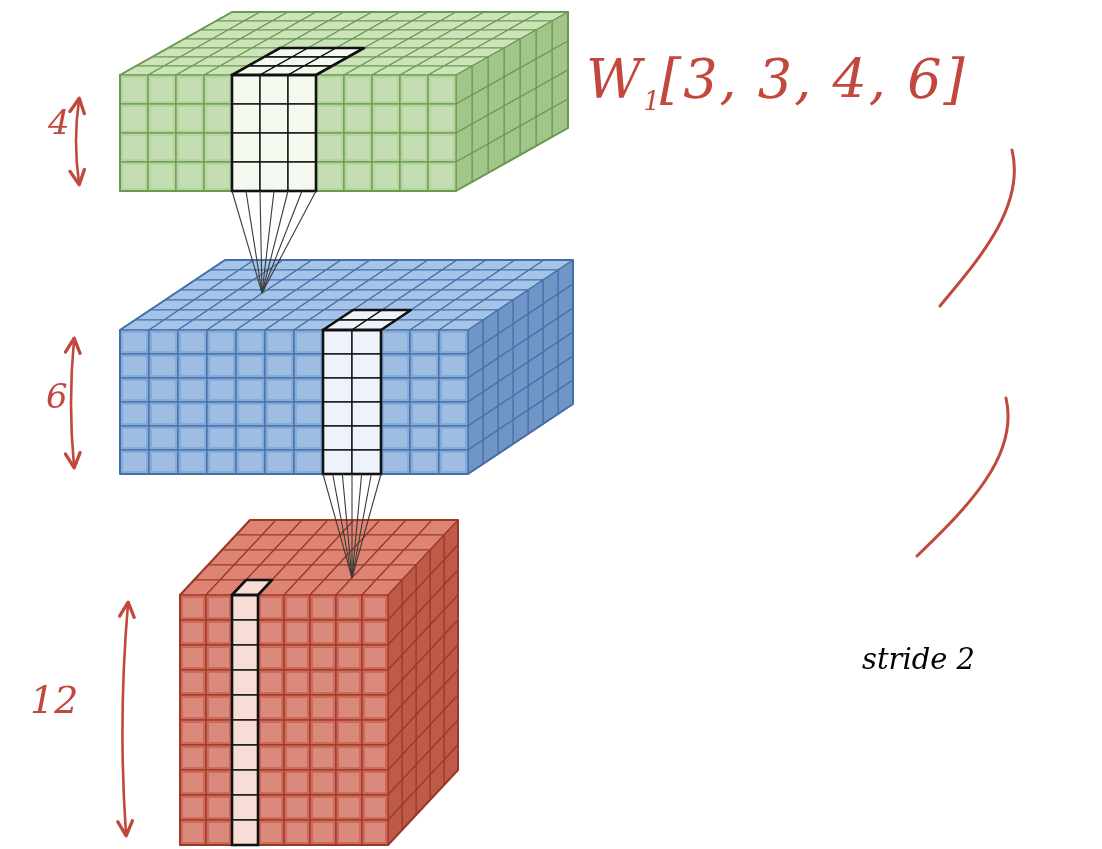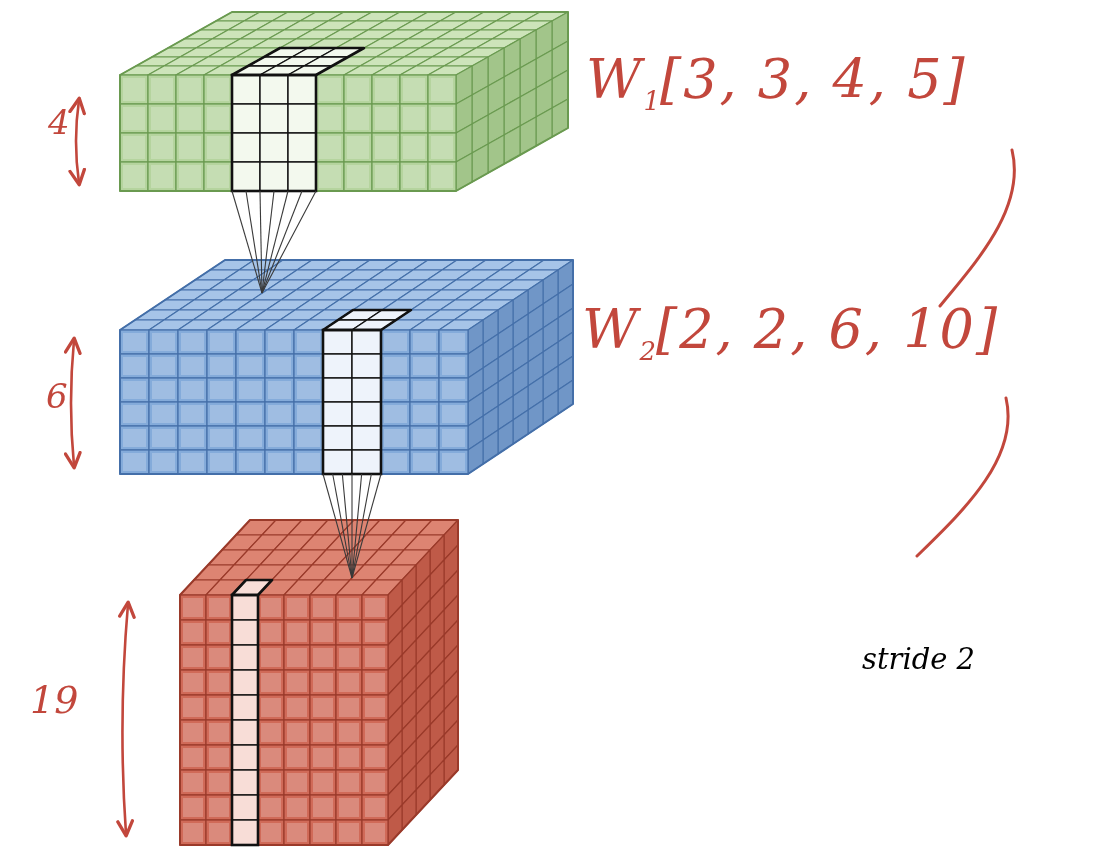--- a/index.html
+++ b/index.html
@@ -866,26 +866,23 @@
       <path d="M 79 100 Q 73 141 79 183" fill="none" stroke="#c2473c" stroke-width="2.6" stroke-linecap="round" marker-start="url(#ah)" marker-end="url(#ah)"></path>
       <path d="M 74 340 Q 68 403 74 466" fill="none" stroke="#c2473c" stroke-width="2.6" stroke-linecap="round" marker-start="url(#ah)" marker-end="url(#ah)"></path>
       <path d="M 128 604 Q 118 720 126 834" fill="none" stroke="#c2473c" stroke-width="2.6" stroke-linecap="round" marker-start="url(#ah)" marker-end="url(#ah)"></path>
       <path d="M 1012 150 C 1026 208 976 262 940 306" fill="none" stroke="#c2473c" stroke-width="3" stroke-linecap="round"></path>
       <path d="M 1006 398 C 1020 458 962 512 917 556" fill="none" stroke="#c2473c" stroke-width="3" stroke-linecap="round"></path>
     </g>
   </svg>
 
   <div class="dim-label" style="left:48px;top:102px">4</div>
   <div class="dim-label" style="left:46px;top:376px">6</div>
-  <div class="dim-label" style="left:30px;top:678px;font-size:38px">19</div>
+  <div class="dim-label" style="left:30px;top:678px;font-size:38px">12</div>
 
   <div class="formula" style="left:586px;top:48px">
-    <span>W</span><sub>1</sub><span>[3, 3, 4, 5]</span>
+    <span>W</span><sub>1</sub><span>[3, 3, 4, 6]</span>
   </div>
 
-  <div class="formula" style="left:582px;top:298px">
-    <span>W</span><sub>2</sub><span>[2, 2, 6, 10]</span>
-  </div>
 
 
   <div class="stride-label" style="left:862px;top:642px">stride 2</div>
 
 </div>
 
 </body></html>

